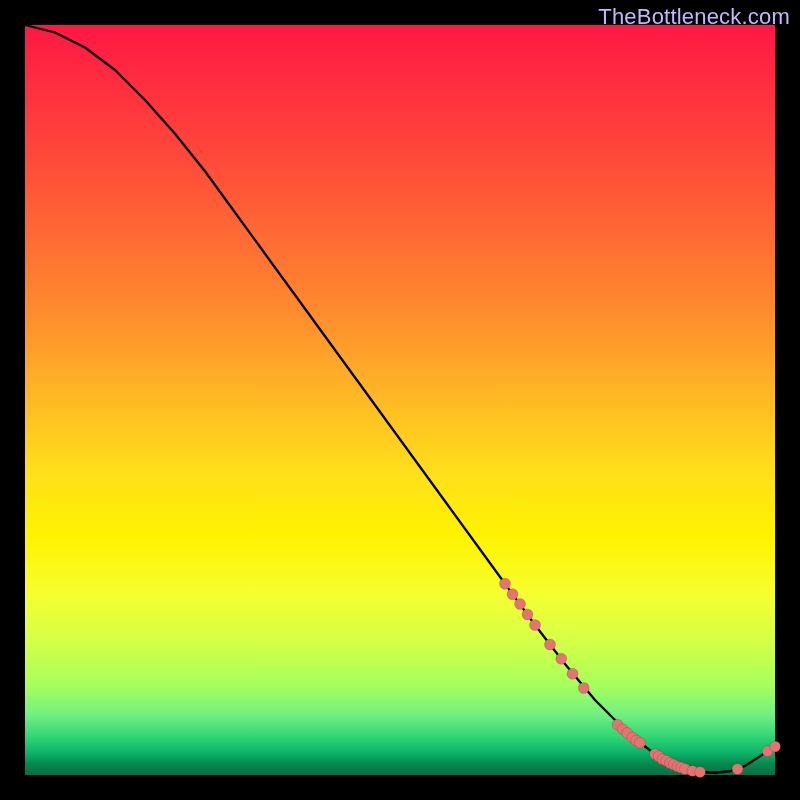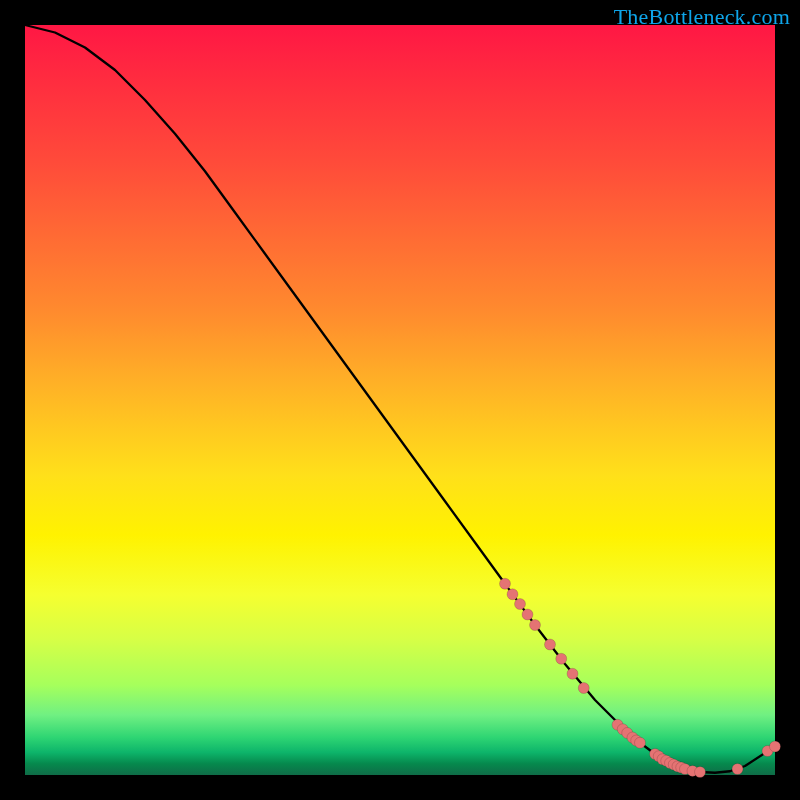--- a/index.html
+++ b/index.html
@@ -14,26 +14,25 @@
   .frame {
     position: relative;
     width: 800px;
     height: 800px;
     background: #000;
   }
   .watermark {
     position: absolute;
     top: 4px;
     right: 10px;
-    color: #0ea5e9;
+    color: #c4b5fd;
     font-size: 22px;
     font-weight: 500;
     letter-spacing: 0.2px;
     user-select: none;
-    font-family: Liberation Serif, serif;
   }
   
   .plot {
     position: absolute;
     left: 25px;
     top: 25px;
     width: 750px;
     height: 750px;
     
     background:

